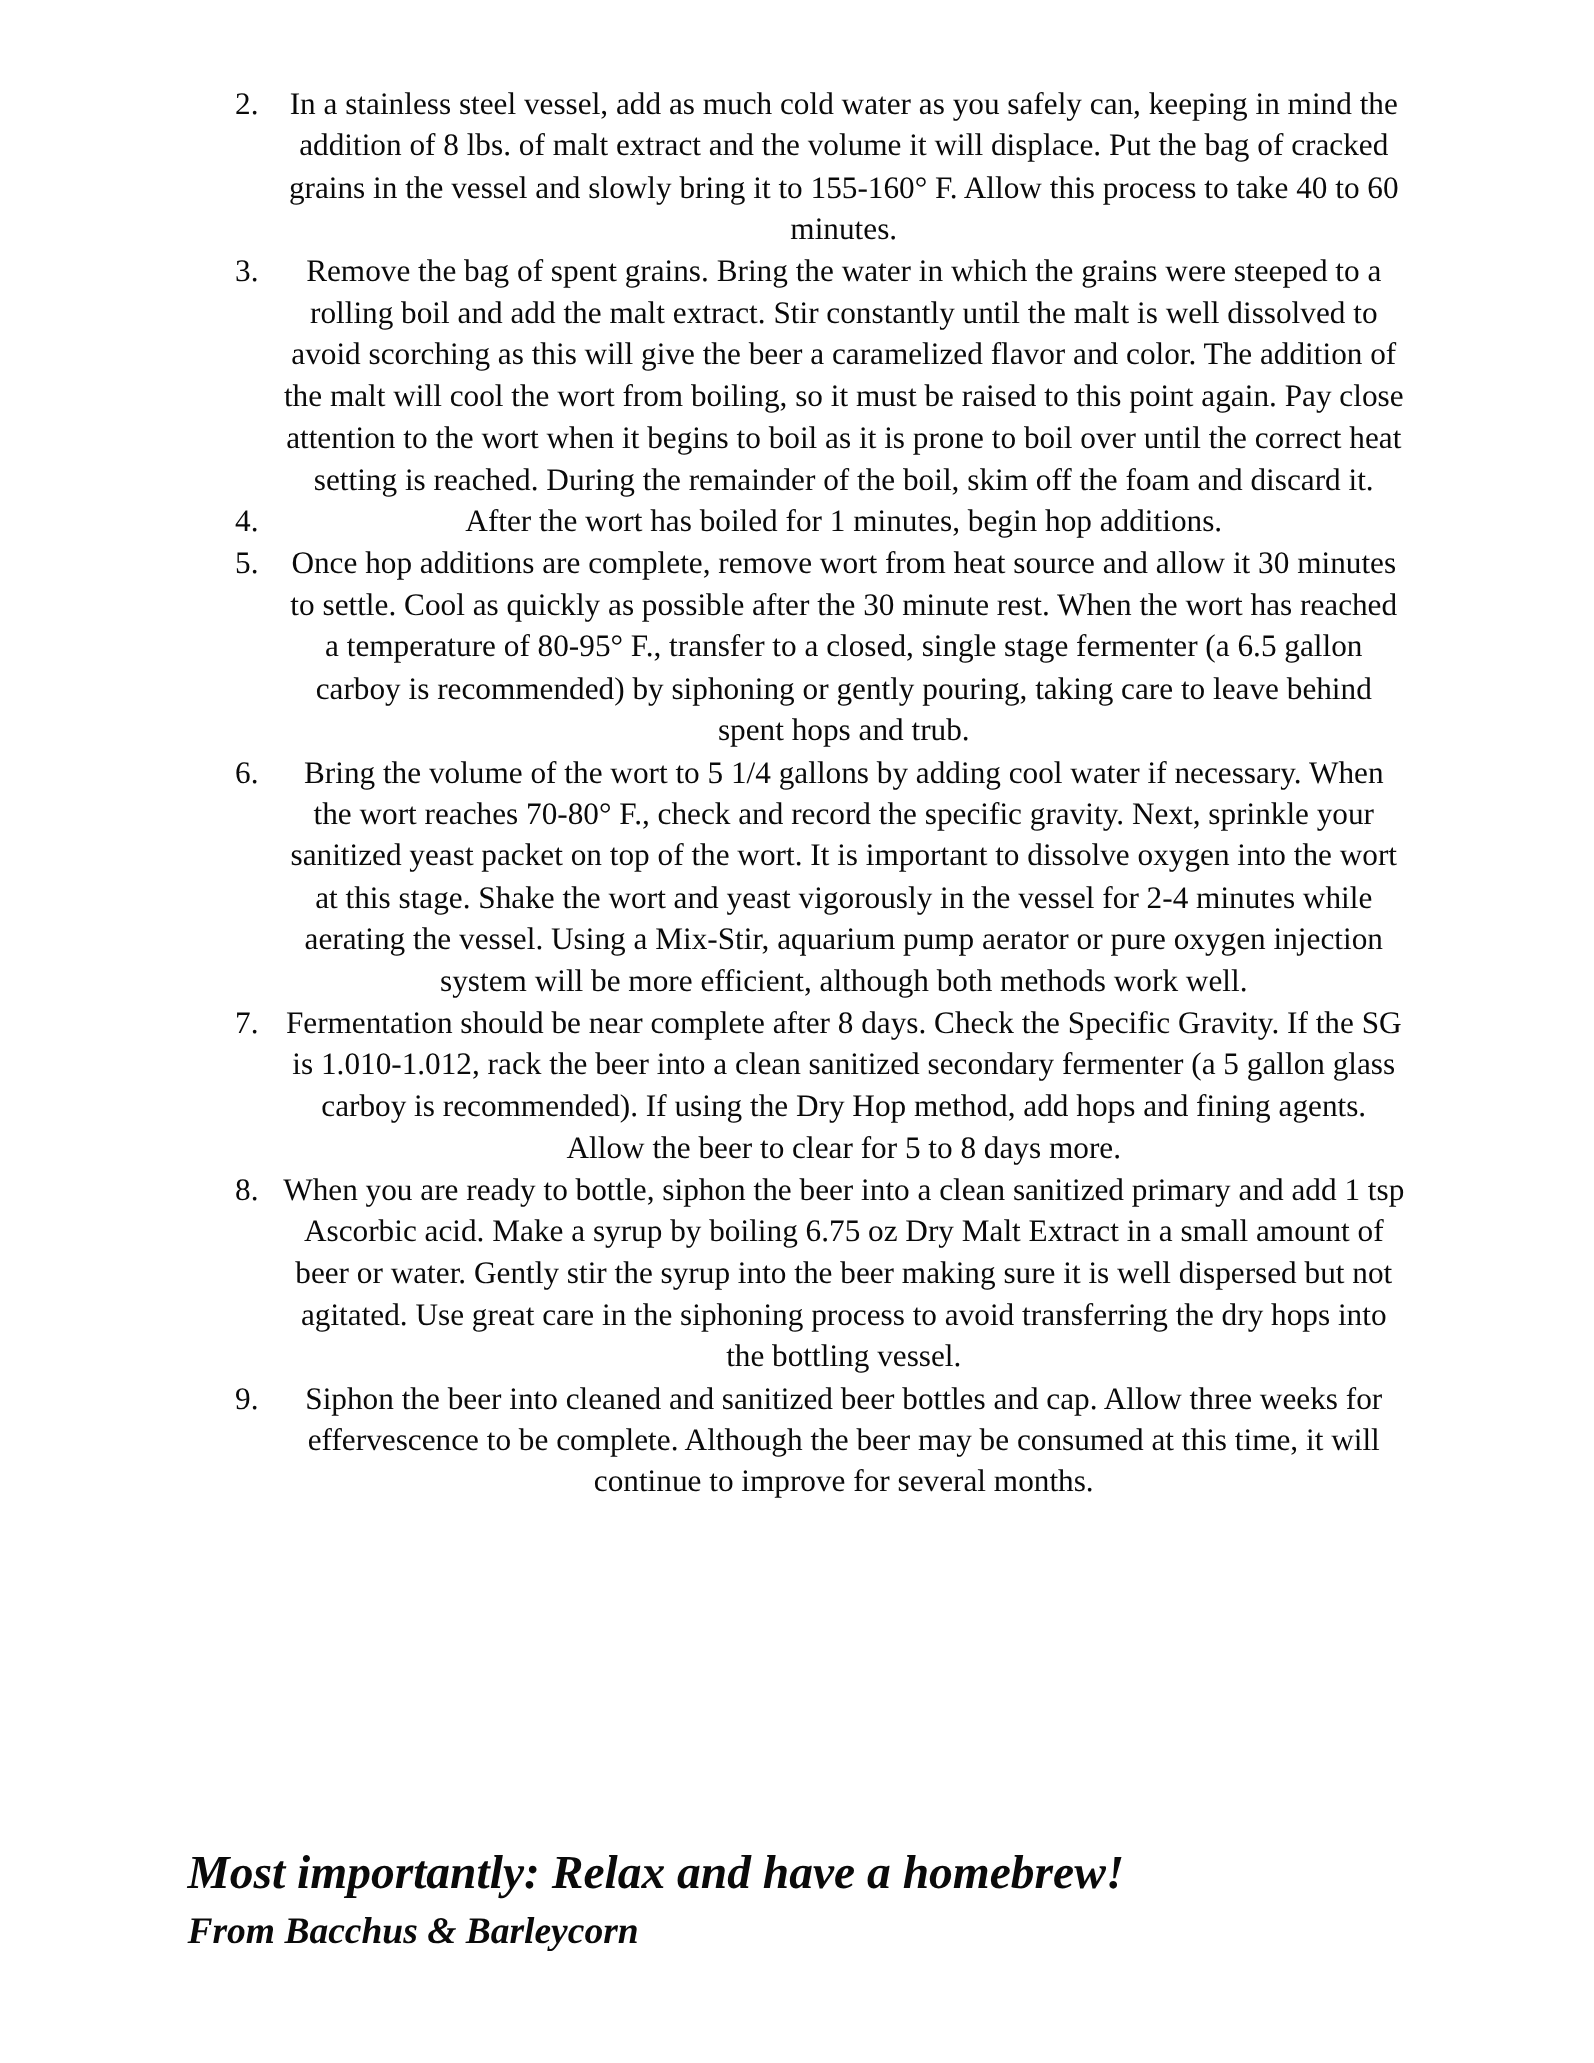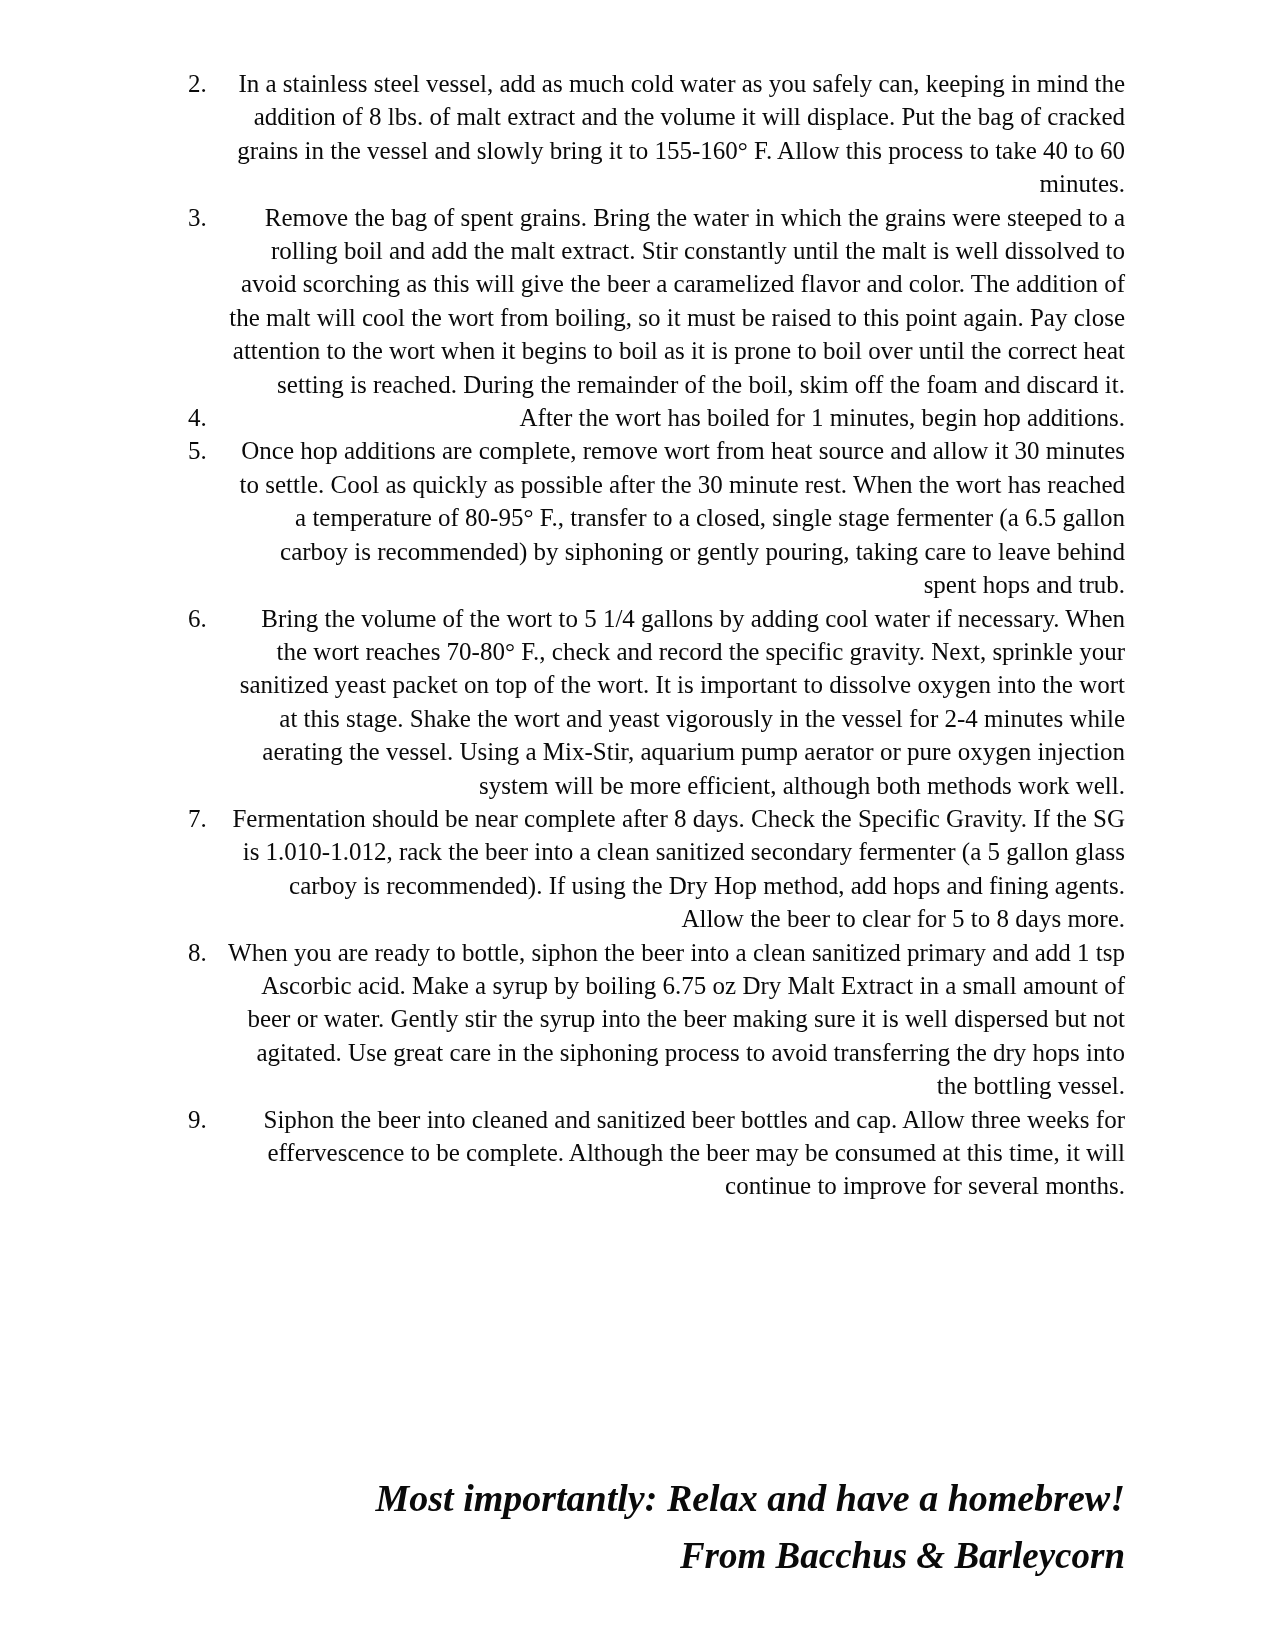--- a/index.html
+++ b/index.html
@@ -34,37 +34,37 @@
   }
   .step-num {
     position: absolute;
     left: 38px;
     top: 0;
     white-space: nowrap;
   }
   .step-text {
     display: block;
     max-width: 900px;
-    text-align: right;
+    text-align: center;
   }
   .footer {
     margin-top: 272px;
-    text-align: right;
+    text-align: left;
     max-width: 975px;
   }
   .footer-main {
     font-size: 38px;
     line-height: 46px;
     font-weight: bold;
     font-style: italic;
     letter-spacing: 0px;
   }
   .footer-sub {
-    margin-top: 16px;
-    font-size: 37px;
+    margin-top: 5px;
+    font-size: 30px;
     line-height: 38px;
     font-weight: bold;
     font-style: italic;
   }
 </style>
 </head>
 <body>
 
 <div class="page">
 

